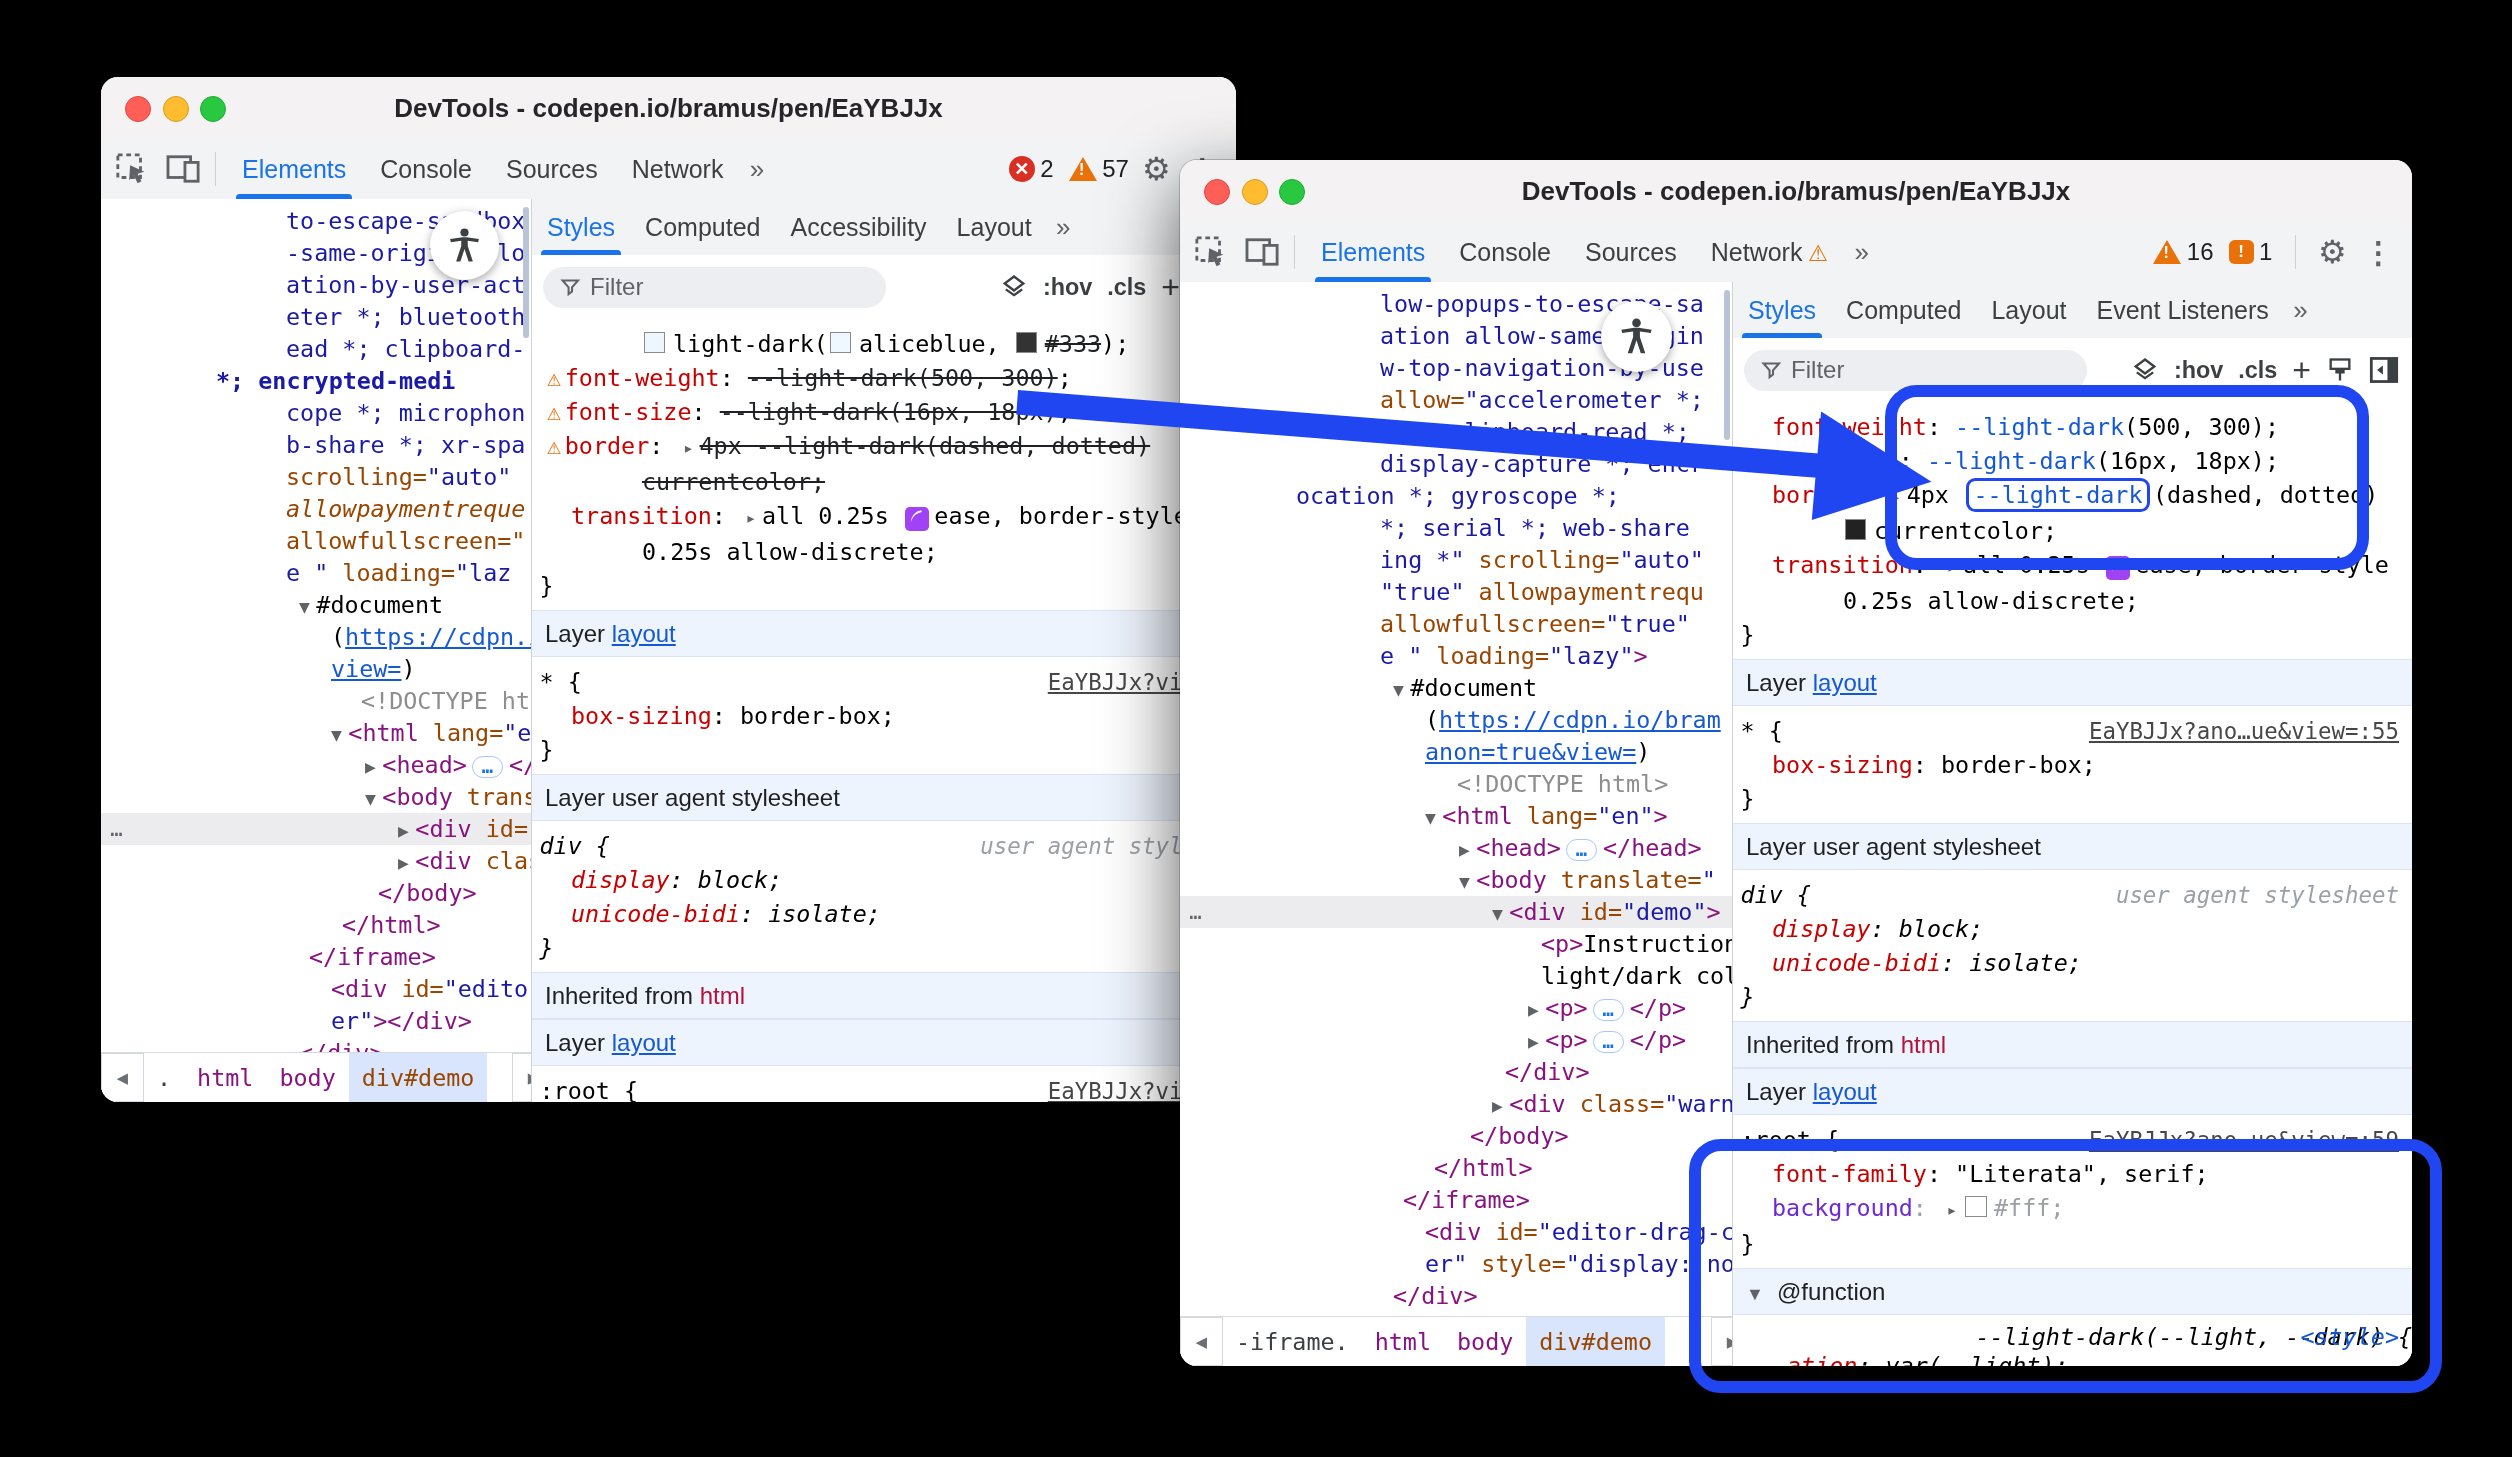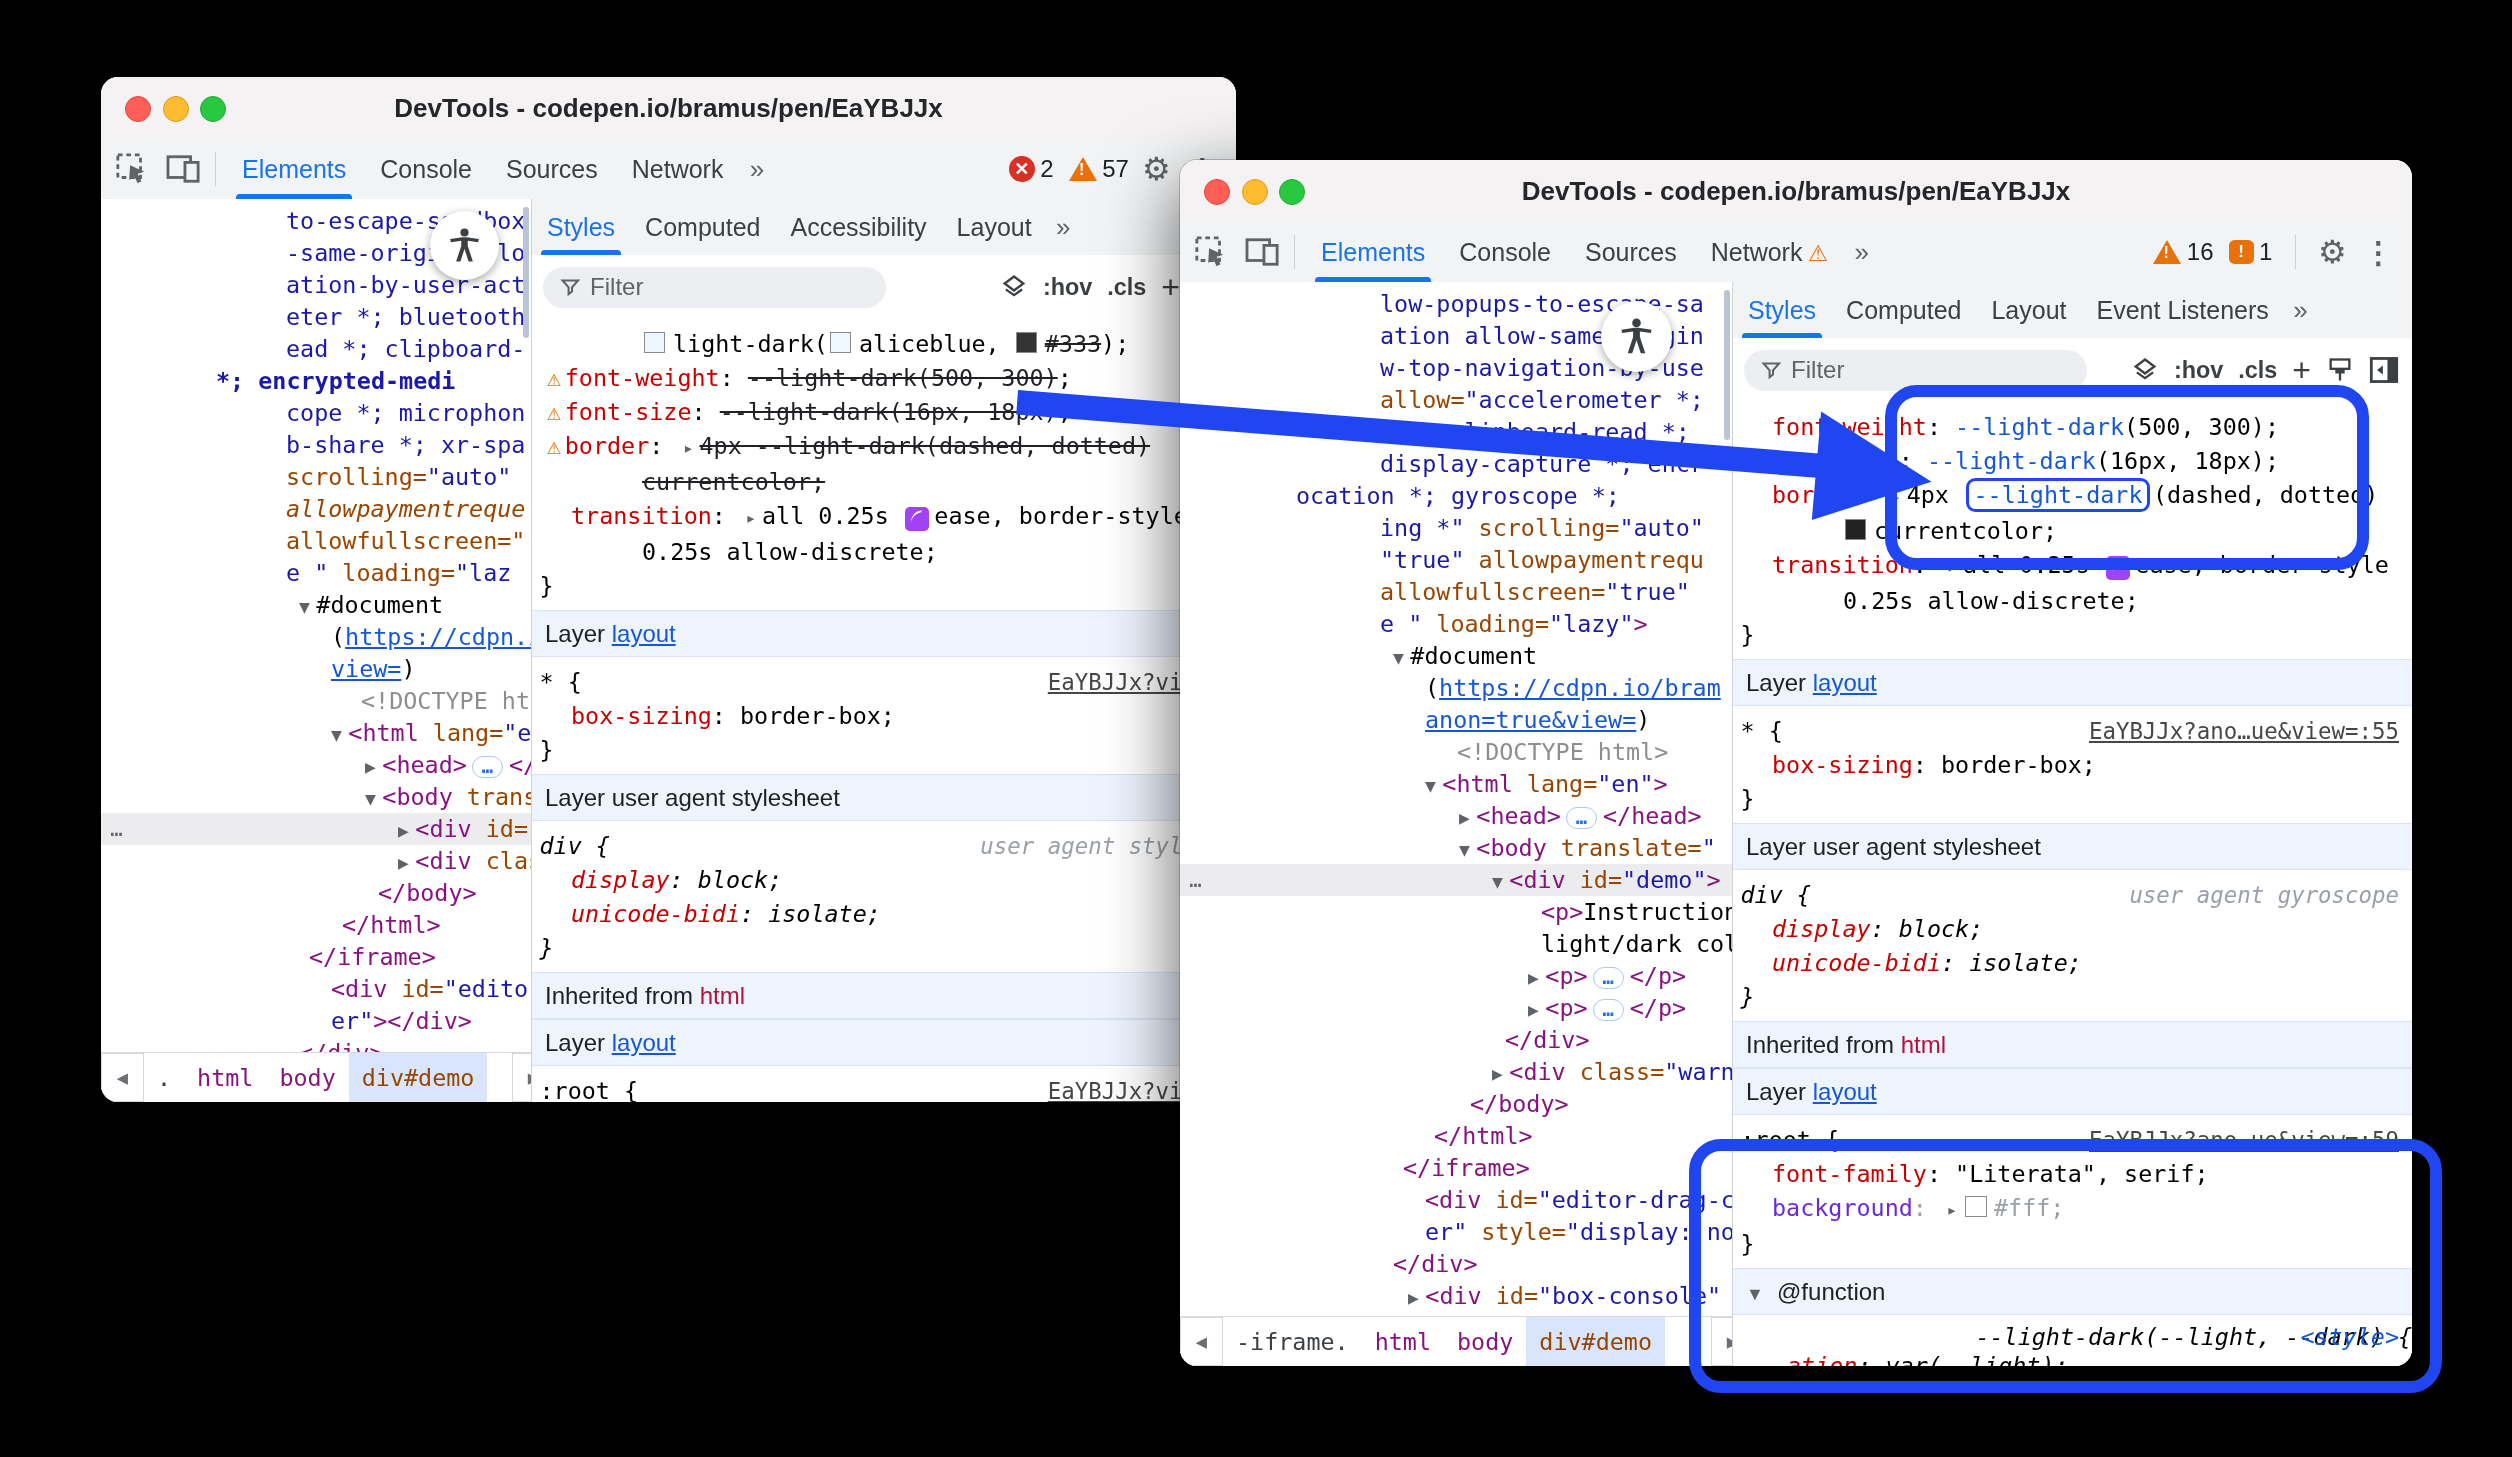--- a/index.html
+++ b/index.html
@@ -324,20 +324,21 @@
 
     <div class="dompanel">
       <div class="domlines">
           <div class="dl" style="padding-left: 200px;"><span class="c-b">low-popups-to-escape-sa</span></div>
           <div class="dl" style="padding-left: 200px;"><span class="c-b">ation allow-same-origin</span></div>
           <div class="dl" style="padding-left: 200px;"><span class="c-b">w-top-navigation-by-use</span></div>
           <div class="dl" style="padding-left: 200px;"><span class="c-o">allow=</span><span class="c-b">"accelerometer *;</span></div>
           <div class="dl" style="padding-left: 200px;"><span class="c-b">a *; clipboard-read *;</span></div>
           <div class="dl" style="padding-left: 200px;"><span class="c-b">display-capture *; encr</span></div>
           <div class="dl" style="padding-left: 116px;"><span class="c-b">ocation *; gyroscope *;</span></div>
+          <div class="dl" style="padding-left: 200px;"><span class="c-b">*; serial *; web-share</span></div>
           <div class="dl" style="padding-left: 200px;"><span class="c-b">ing *" </span><span class="c-o">scrolling=</span><span class="c-b">"auto"</span></div>
           <div class="dl" style="padding-left: 200px;"><span class="c-b">"true" </span><span class="c-o">allowpaymentrequ</span></div>
           <div class="dl" style="padding-left: 200px;"><span class="c-o">allowfullscreen=</span><span class="c-b">"true"</span></div>
           <div class="dl" style="padding-left: 200px;"><span class="c-b">e " </span><span class="c-o">loading=</span><span class="c-b">"lazy"</span><span class="c-t">&gt;</span></div>
           <div class="dl" style="padding-left: 213px;"><span class="c-d">▼</span><span class="c-k">#document</span></div>
           <div class="dl" style="padding-left: 245px;"><span class="c-k">(</span><span class="c-L">https://cdpn.io/bram</span></div>
           <div class="dl" style="padding-left: 245px;"><span class="c-L">anon=true&amp;view=</span><span class="c-k">)</span></div>
           <div class="dl" style="padding-left: 277px;"><span class="c-g">&lt;!DOCTYPE html&gt;</span></div>
           <div class="dl" style="padding-left: 245px;"><span class="c-d">▼</span><span class="c-t">&lt;html </span><span class="c-o">lang=</span><span class="c-b">"en"</span><span class="c-t">&gt;</span></div>
           <div class="dl" style="padding-left: 279px;"><span class="c-d">▶</span><span class="c-t">&lt;head&gt;</span><span class="c-e">…</span><span class="c-t">&lt;/head&gt;</span></div>
@@ -419,21 +420,21 @@
             <div class="sl" style="padding-left: 7.5px;"><span class="c-k">}</span></div>
           </div>
           <div class="shead"><span>Layer </span><span class="c-headlink">layout</span></div>
           <div class="rule">
             <div class="sl" style="padding-left: 7.5px;"><span class="c-k">* {</span><span class="rt"><span class="c-srcL">EaYBJJx?ano…ue&amp;view=:55</span></span></div>
             <div class="sl" style="padding-left: 39px;"><span class="c-prop">box-sizing</span><span class="c-k">: border-box;</span></div>
             <div class="sl" style="padding-left: 7.5px;"><span class="c-k">}</span></div>
           </div>
           <div class="shead"><span>Layer user agent stylesheet</span></div>
           <div class="rule">
-            <div class="sl" style="padding-left: 7.5px;"><span class="c-k c-i">div {</span><span class="rt"><span class="c-note">user agent gyroscope</span></span></div>
+            <div class="sl" style="padding-left: 7.5px;"><span class="c-k c-i">div {</span><span class="rt"><span class="c-note">user agent stylesheet</span></span></div>
             <div class="sl" style="padding-left: 39px;"><span class="c-prop c-i">display</span><span class="c-k c-i">: block;</span></div>
             <div class="sl" style="padding-left: 39px;"><span class="c-prop c-i">unicode-bidi</span><span class="c-k c-i">: isolate;</span></div>
             <div class="sl" style="padding-left: 7.5px;"><span class="c-k c-i">}</span></div>
           </div>
           <div class="shead"><span>Inherited from </span><span class="c-r">html</span></div>
           <div class="shead"><span>Layer </span><span class="c-headlink">layout</span></div>
           <div class="rule">
             <div class="sl" style="padding-left: 7.5px;"><span class="c-k">:root {</span><span class="rt"><span class="c-srcL">EaYBJJx?ano…ue&amp;view=:59</span></span></div>
             <div class="sl" style="padding-left: 39px;"><span class="c-prop">font-family</span><span class="c-k">: "Literata", serif;</span></div>
             <div class="sl" style="padding-left: 39px;"><span class="c-propfade">background</span><span class="c-kfade">: </span><span class="c-arr">▸</span><span class="c-sw" style="background: rgb(255, 255, 255);"></span><span class="c-kfade">#fff;</span></div>

